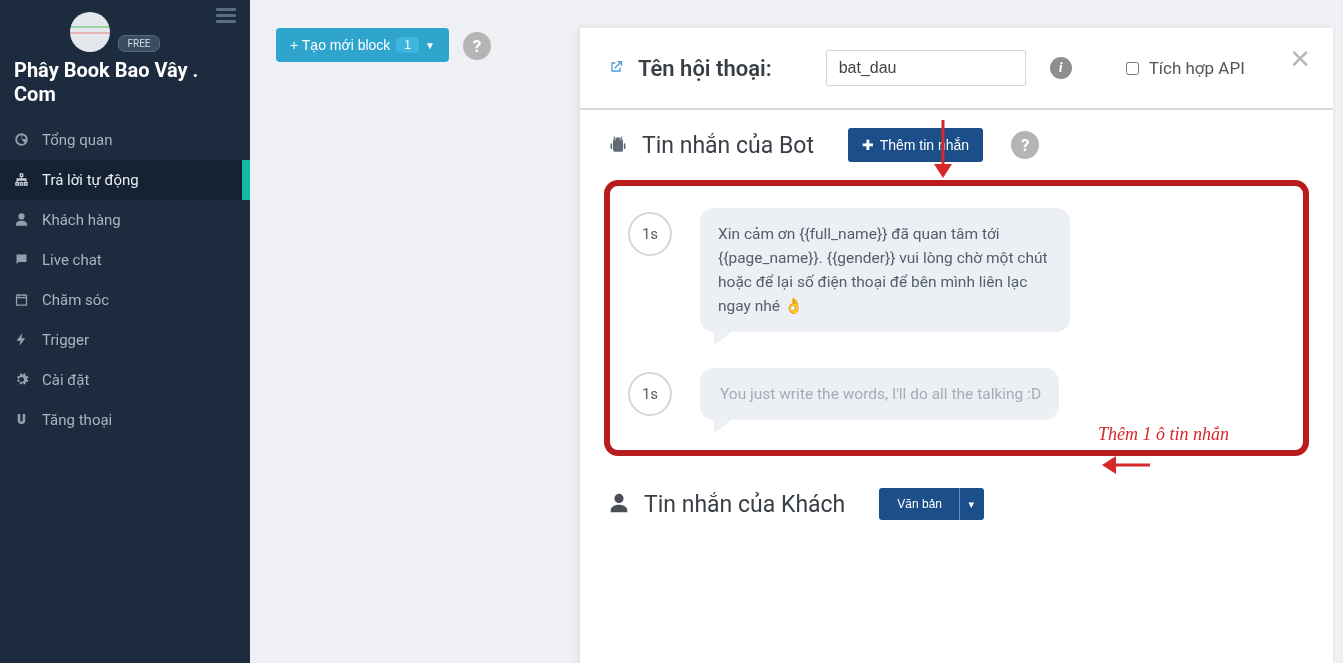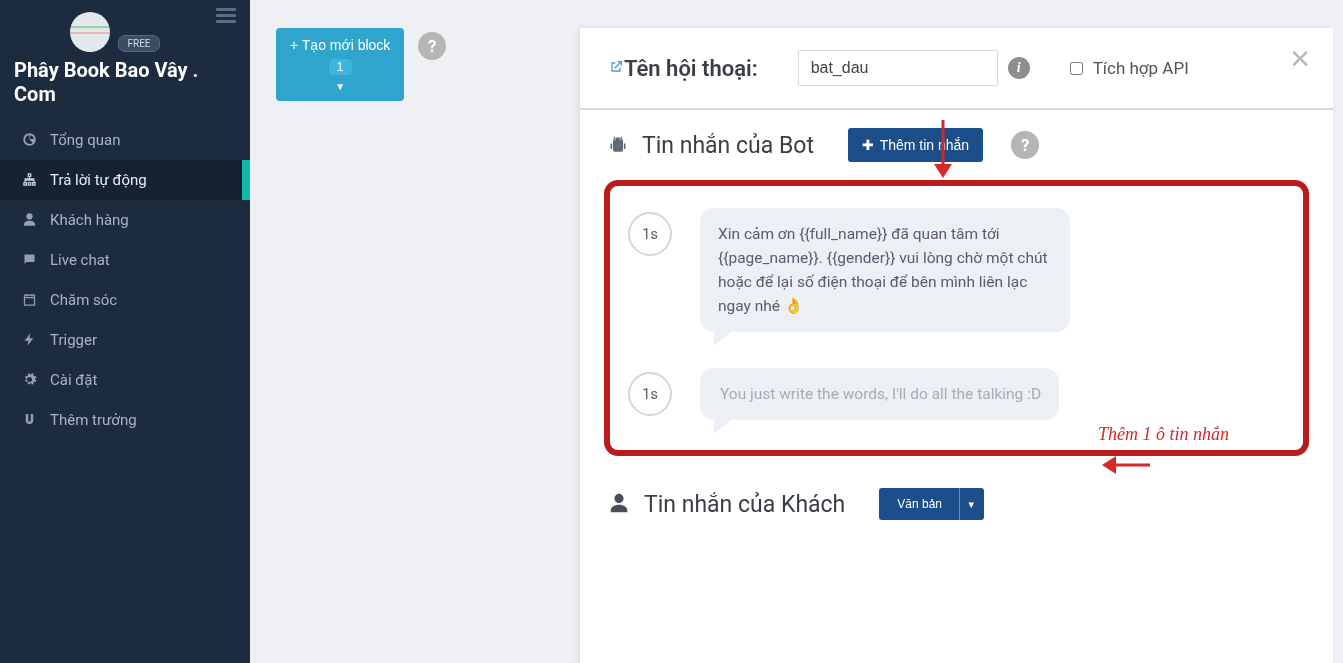--- a/index.html
+++ b/index.html
@@ -12,36 +12,36 @@
   
   .sidebar { position: absolute; left: 0; top: 0; width: 250px; height: 100%; background: #1c2b3e; color: #c9d0da; }
   .sidebar-top { padding: 8px 14px 0; }
   .hamburger { float: right; color: #3a4d63; cursor: pointer; }
   .hamburger-lines { display: inline-block; width: 20px; height: 16px; }
   .hamburger-lines span { display: block; height: 3px; background: #5a6d83; margin-bottom: 3px; border-radius: 1px; }
   .avatar { width: 40px; height: 40px; border-radius: 50%; background: #d8dde3; display: inline-block; vertical-align: middle; background-image: linear-gradient(#e3e8ed 0%,#e3e8ed 35%,#96d4a3 35%,#96d4a3 40%,#e3e8ed 40%,#e3e8ed 50%,#e8b6b6 50%,#e8b6b6 55%,#e3e8ed 55%); }
   .free-badge { display: inline-block; background: #3a4d63; color: #d2dbe6; font-size: 10px; padding: 2px 8px; border-radius: 7px; margin-left: 4px; vertical-align: bottom; border:1px solid #56697f; }
   .brand { color: #fff; font-weight: 700; font-size: 20px; padding: 6px 0 10px; }
   .nav { list-style: none; margin-top: 4px; }
-  .nav li { padding: 11px 20px; font-size: 15px; color: #a9b3c1; cursor: pointer; display: flex; align-items: flex-end; }
+  .nav li { padding: 11px 12px; font-size: 15px; color: #a9b3c1; cursor: pointer; display: flex; align-items: flex-end; }
   .nav li.active { background: #152232; color: #e9eef5; border-right: 8px solid #14b8a6; }
   .nav li .nav-icon { width: 18px; margin-right: 12px; text-align: center; opacity: .85; }
   
   
   .main { position: absolute; left: 250px; top: 0; right: 0; height: 100%; background: #eef0f3; }
   .toolbar { padding: 28px 0 0 26px; }
-  .new-block-btn { background: #2fa5cd; color: #fff; border: none; border-radius: 4px; padding: 9px 14px; font-size: 14px; display: inline-flex; align-items: center; gap: 6px; cursor: pointer; flex-direction: column; }
+  .new-block-btn { background: #2fa5cd; color: #fff; border: none; border-radius: 4px; padding: 9px 14px; font-size: 14px; display: inline-flex; align-items: center; gap: 6px; cursor: pointer; }
   .new-block-count { background: #3cb6df; border-radius: 4px; padding: 1px 8px; font-size: 12px; }
   .caret-down { font-size: 10px; }
   .help-circle { display: inline-flex; align-items: center; justify-content: center; width: 28px; height: 28px; border-radius: 50%; background: #b5b5b5; color: #fff; font-weight: 700; font-size: 17px; margin-left: 10px; vertical-align: middle; cursor: pointer; }
   
   
   .panel { position: absolute; left: 580px; top: 28px; right: 10px; background: #fff; height: 640px; border-radius: 2px; box-shadow: -2px 0 6px rgba(0,0,0,.08); }
   .panel-close { position: absolute; top: 18px; right: 22px; font-size: 26px; color: #b8b8b8; cursor: pointer; line-height: 1; }
-  .panel-header { display: flex; align-items: center; padding: 22px 28px 22px 28px; border-bottom: 2px solid #d9d9d9; }
+  .panel-header { display: flex; align-items: center; gap: 14px; padding: 22px 28px 22px 28px; border-bottom: 2px solid #d9d9d9; }
   .ext-icon { color: #4c9bd8; font-size: 16px; }
   .panel-title { font-size: 22px; color: #3a3f46; font-weight: 600; }
   .conv-name-input { margin-left: 40px; border: 1px solid #d9d9d9; padding: 8px 12px; font-size: 16px; color: #444; width: 200px; border-radius: 2px; }
   .info-icon { display:inline-flex; width: 22px; height: 22px; border-radius: 50%; background: #8e8e8e; color: #fff; align-items: center; justify-content: center; font-style: italic; font-family: serif; font-weight: 700; font-size: 14px; margin-left: 10px; cursor: pointer; }
   .api-wrap { display: inline-flex; align-items: center; gap: 10px; margin-left: 40px; color: #555; font-size: 17px; }
   
   .section-head { display: flex; align-items: center; gap: 14px; padding: 18px 28px 18px; }
   .bot-icon { width: 20px; fill: #5f6a77; }
   .section-title { font-size: 23px; color: #3a3f46; font-weight: 400; flex: 0 0 auto; }
   .add-msg-btn { background: #1c4f8a; color: #fff; border: none; padding: 9px 14px; font-size: 14px; border-radius: 3px; display: inline-flex; align-items: center; gap: 6px; cursor: pointer; margin-left: 20px; }
@@ -126,21 +126,21 @@
     <li>
       <span class="nav-icon"><svg class="icon" viewBox="0 0 24 24">
             <path d="M12 8a4 4 0 100 8 4 4 0 000-8zm9 4l2 1-1 3-2-1a9 9 0 01-2 2l1 2-3 1-1-2h-2l-1 2-3-1 1-2a9 9 0 01-2-2l-2 1-1-3 2-1v-2l-2-1 1-3 2 1a9 9 0 012-2l-1-2 3-1 1 2h2l1-2 3 1-1 2a9 9 0 012 2l2-1 1 3-2 1z"></path>
           </svg></span>
       <span>Cài đặt</span>
     </li>
     <li>
       <span class="nav-icon"><svg class="icon" viewBox="0 0 24 24">
             <path d="M6 3v10a6 6 0 0012 0V3h-4v10a2 2 0 11-4 0V3z"></path>
           </svg></span>
-      <span>Thêm trưởng</span>
+      <span>Tăng thoại</span>
     </li>
   </ul>
 </div>
 
 <div class="main">
   <div class="toolbar">
     <button class="new-block-btn">
       <span>+ Tạo mới block</span>
       <span class="new-block-count">1</span>
       <span class="caret-down">▼</span>

